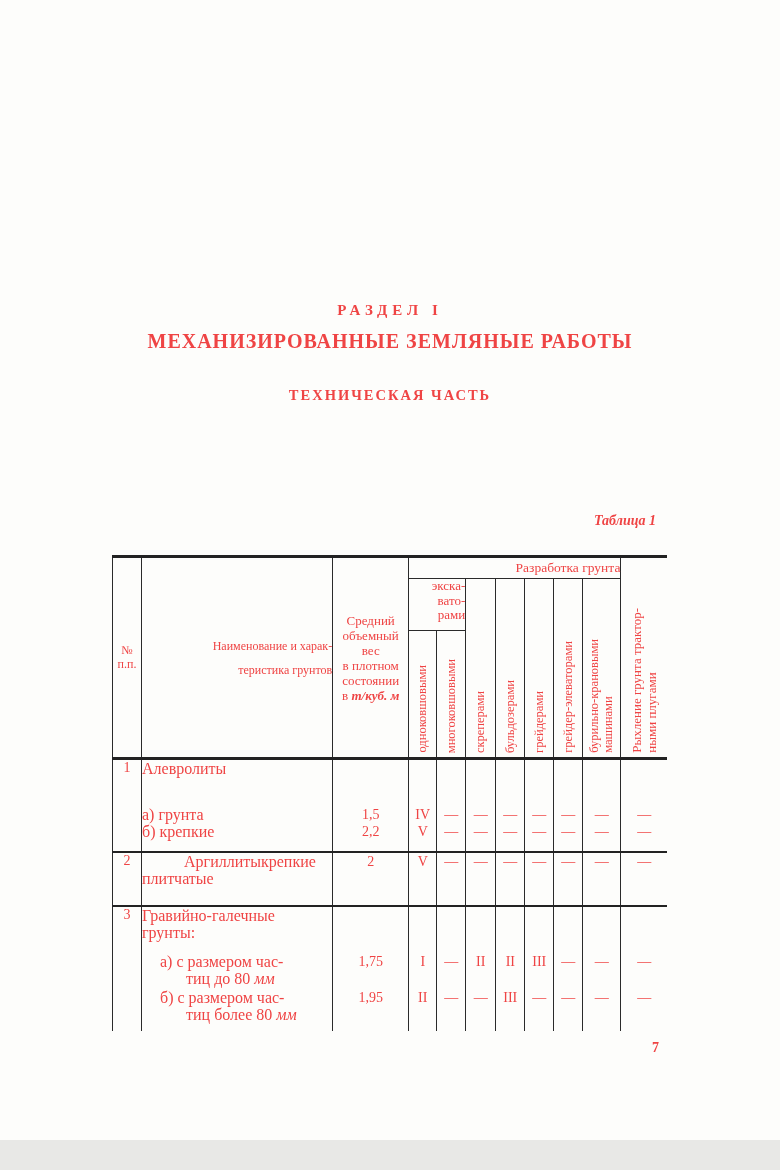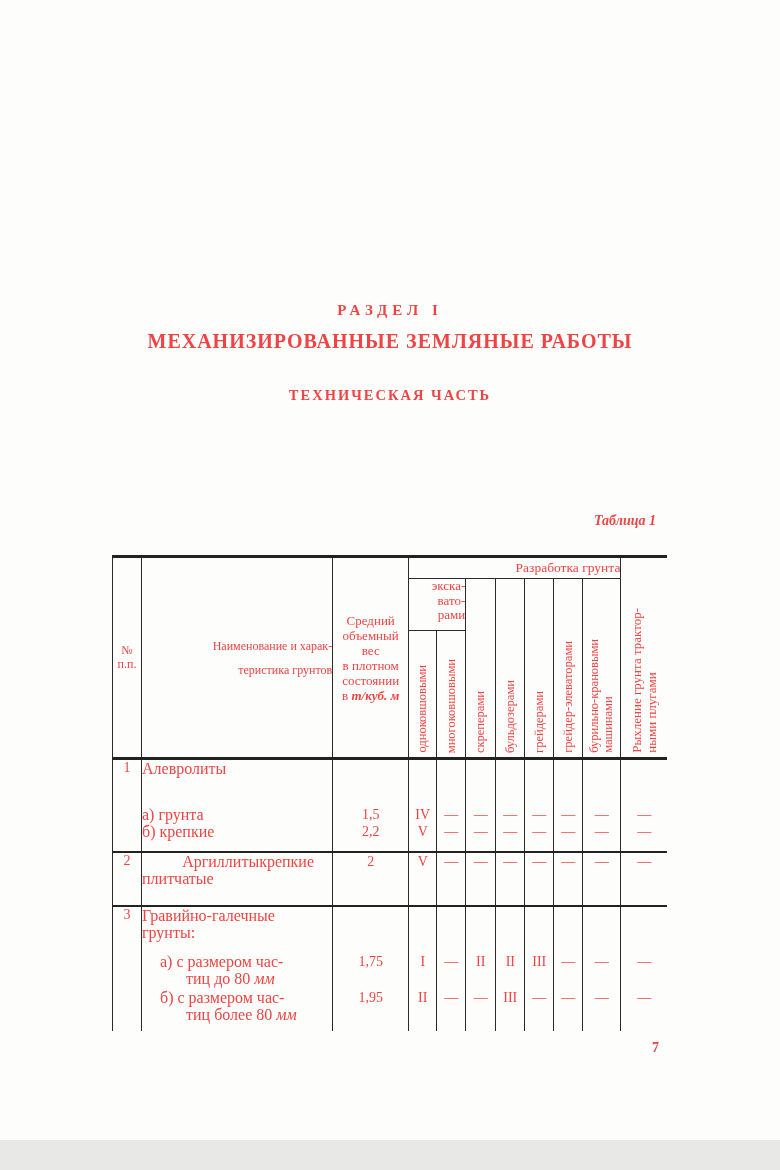--- a/index.html
+++ b/index.html
@@ -49,21 +49,21 @@
     font-size:12.5px;line-height:13.5px;white-space:pre-line;text-align:left;
   }
   th.rot.wide .rt{font-size:13px;line-height:14.5px;}
 
   td.numc{font-size:14px;text-align:center;vertical-align:top;}
   td.namec{font-size:16px;line-height:17px;vertical-align:top;padding-left:8px;}
   td.v{font-size:14px;line-height:17px;text-align:center;vertical-align:top;}
   .ind1{padding-left:18px;}
   .hang{padding-left:44px;}
   .it{font-style:italic;}
-  .jrow{display:flex;justify-content:flex-end;width:172px;}
+  .jrow{display:flex;justify-content:flex-start;width:172px;margin-left:42px;}
   .pt6{padding-top:6px;}
   .pt8{padding-top:8px;}
 
   .page-num{top:1040px;left:652px;font-size:14px;font-weight:bold;}
 </style>
 </head>
 <body>
 
 <div class="page">
 

